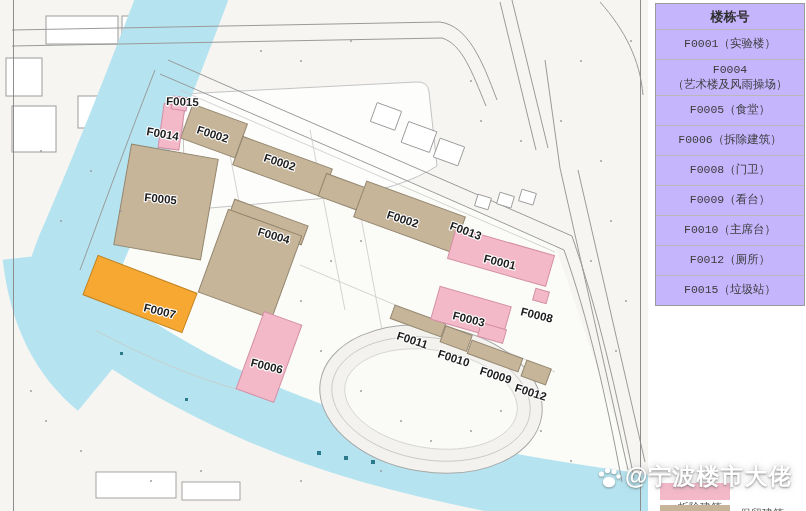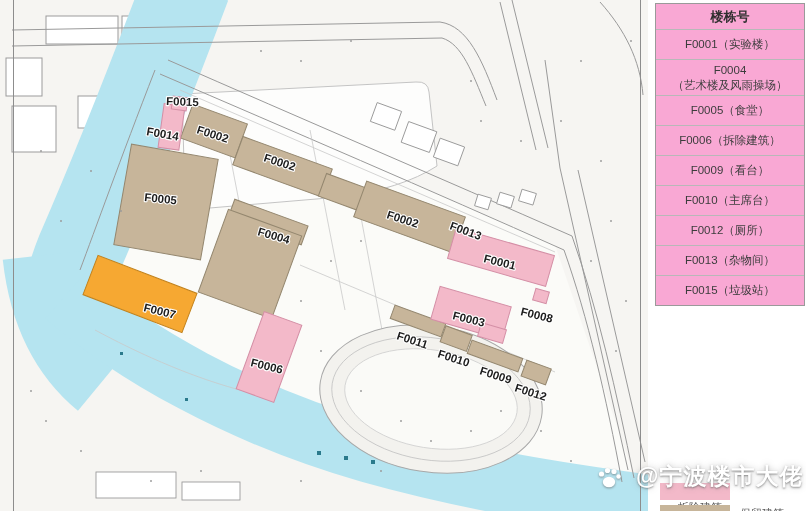--- a/index.html
+++ b/index.html
@@ -14,44 +14,44 @@
     background:#f6f5f2;overflow:hidden;
   }
   svg text.maplabel{
     font-family:"Liberation Sans","DejaVu Sans",sans-serif;
     font-size:11.5px;font-weight:bold;fill:#1c1c1c;
     paint-order:stroke;stroke:#ffffff;stroke-width:2.2px;stroke-linejoin:round;
   }
   
   #legend-table{
     position:absolute;left:655px;top:3px;width:148px;
-    border:1px solid #9a9a9a;background:#f9a8d4;
+    border:1px solid #9a9a9a;background:#c4b5fd;
     display:flex;flex-direction:column;
     color:#3c3c3c;
     justify-content:space-between;
   }
   #legend-table .t-header{
     height:25px;display:flex;align-items:center;justify-content:center;
     font-size:13px;font-weight:bold;color:#2e2e2e;
   }
   #legend-table .t-row{
     height:29px;border-top:1px solid #b8b8b8;
     display:flex;align-items:center;justify-content:center;
     font-size:11.5px;font-weight:500;text-align:center;
-    white-space:pre-line;line-height:1.25;
+    white-space:pre-line;line-height:1.25;font-family:Liberation Mono, monospace;
   }
   #legend-table .t-row.tall{height:35px;}
   
   .key-row{position:absolute;display:flex;align-items:center;z-index:2;}
   .key-row .sw{width:70px;height:17px;display:block;}
   .key-row .kl{margin-left:10px;font-size:11px;color:#555;}
   
   #watermark{
     position:absolute;left:597px;top:461px;z-index:10;
-    display:flex;align-items:center;gap:14px;
+    display:flex;align-items:center;gap:3px;
     color:#fff;font-size:23px;font-weight:bold;letter-spacing:1px;
     text-shadow:0 1px 2px rgba(90,90,90,.65),0 0 6px rgba(130,130,130,.45);
     pointer-events:none;
   }
 </style>
 </head>
 <body>
 
 <div id="map">
 <svg width="648" height="511" viewBox="0 0 648 511">
@@ -268,24 +268,24 @@
 </svg>
 </div>
 
 <div id="legend-table">
   <div class="t-header">楼栋号</div>
   <div class="t-row">F0001（实验楼）</div>
   <div class="t-row tall">F0004
 （艺术楼及风雨操场）</div>
   <div class="t-row">F0005（食堂）</div>
   <div class="t-row">F0006（拆除建筑）</div>
+  <div class="t-row">F0008（门卫）</div>
   <div class="t-row">F0009（看台）</div>
   <div class="t-row">F0010（主席台）</div>
   <div class="t-row">F0012（厕所）</div>
-  <div class="t-row">F0013（杂物间）</div>
   <div class="t-row">F0015（垃圾站）</div>
 </div>
 
 <div class="key-row" style="left:660px;top:483px;flex-direction:column;">
   <svg class="sw" width="70" height="17">
     <rect x="0" y="0" width="70" height="17" fill="#f3b9c9"></rect>
   </svg>
   <span class="kl">拆除建筑</span>
 </div>
 <div class="key-row" style="left:660px;top:505px;">

